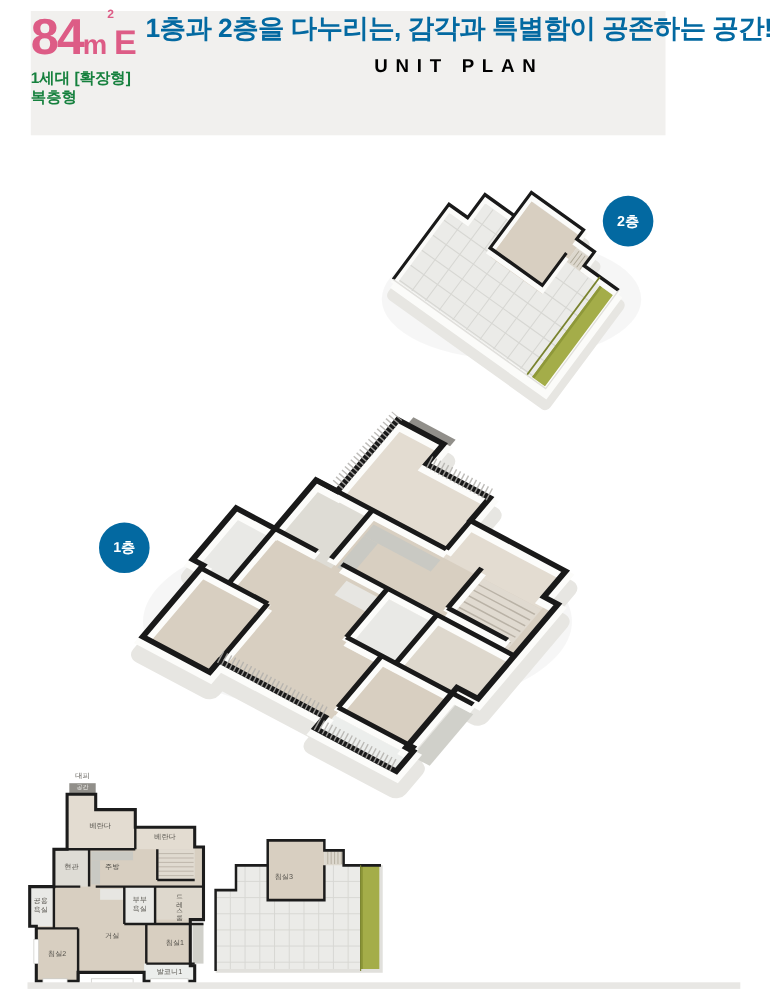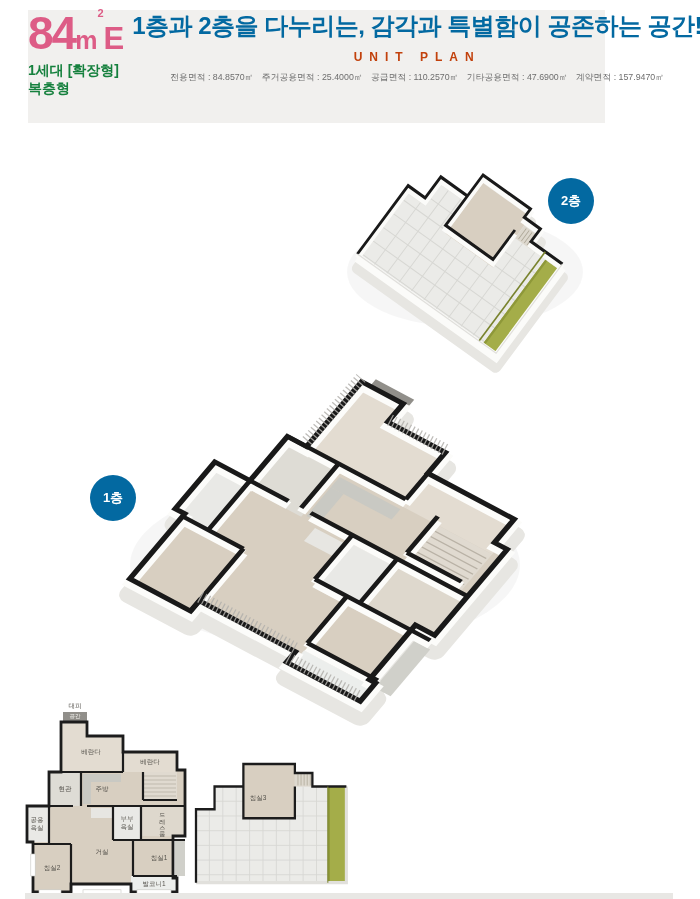--- a/index.html
+++ b/index.html
@@ -14,21 +14,21 @@
   .unit-size { color:#dd5c86; line-height:1; white-space:nowrap; }
   .unit-size .num { font-size:46px; font-weight:800; letter-spacing:-2px; }
   .unit-size .unit { font-size:25px; font-weight:700; }
   .unit-size sup { font-size:11px; font-weight:700; vertical-align:top; position:relative; top:-2px; }
   .unit-size .type { font-size:31px; font-weight:800; }
   .unit-desc { font-size:14px; font-weight:700; color:#15803d; }
   .header-divider { width:1px; background:#d9d8d4; margin:26px 0; }
   .header-right { flex:1; display:flex; flex-direction:column; align-items:center;
                   justify-content:center; gap:8px; padding:0 8px; }
   .headline { font-size:24px; font-weight:700; color:#0369a1; letter-spacing:-0.5px; white-space:nowrap; }
-  .subtitle { font-size:12px; font-weight:700; color:#c2410c; letter-spacing:7px; }
+  .subtitle { font-size:17px; font-weight:700; color:#000000; letter-spacing:7px; }
   .areas { font-size:8.8px; color:#6e6e6e; white-space:nowrap; }
   .areas span { margin:0 3px; }
 
   
   .plan-svg { position:absolute; left:0; top:0; }
 
   
   .badge { position:absolute; width:46px; height:46px; border-radius:50%;
            background:#0369a1; color:#ffffff; font-size:13px; font-weight:700;
            display:flex; align-items:center; justify-content:center; }
@@ -53,27 +53,20 @@
     <div class="header-left">
       <div class="unit-size">
         <span class="num">84</span><span class="unit"><span>m</span><sup>2</sup></span><span class="type">E</span>
       </div>
       <div class="unit-desc">1세대 [확장형] 복층형</div>
     </div>
     <div class="header-divider"></div>
     <div class="header-right">
       <div class="headline">1층과 2층을 다누리는, 감각과 특별함이 공존하는 공간!</div>
       <div class="subtitle">UNIT PLAN</div>
-      <div class="areas">
-        <span>전용면적 : 84.8570㎡</span>
-        <span>주거공용면적 : 25.4000㎡</span>
-        <span>공급면적 : 110.2570㎡</span>
-        <span>기타공용면적 : 47.6900㎡</span>
-        <span>계약면적 : 157.9470㎡</span>
-      </div>
     </div>
   </div>
 
   <svg class="plan-svg" width="700" height="899" viewBox="0 0 700 899">
     <defs>
 
       <path id="f1o" d="M36,10 L62,10 L62,24 L98,24 L98,40 L152,40 L152,58 L160,58 L160,124 L148,124 L148,166 L152,166 L152,180 L106,180 L106,172 L46,172 L46,180 L8,180 L8,130 L2,130 L2,94 L24,94 L24,60 L36,60 Z"></path>
 
       <path id="f1w" d="M24,60H98 M98,40V60 M56,60V94 M24,94H48 M62,94H88 M24,94V132 M8,132H46 M46,132V180 M88,94H160 M88,94V128 M116,94V128 M88,128H160 M108,128V164 M108,164H152 M118,60V88 M118,88H152"></path>
 

